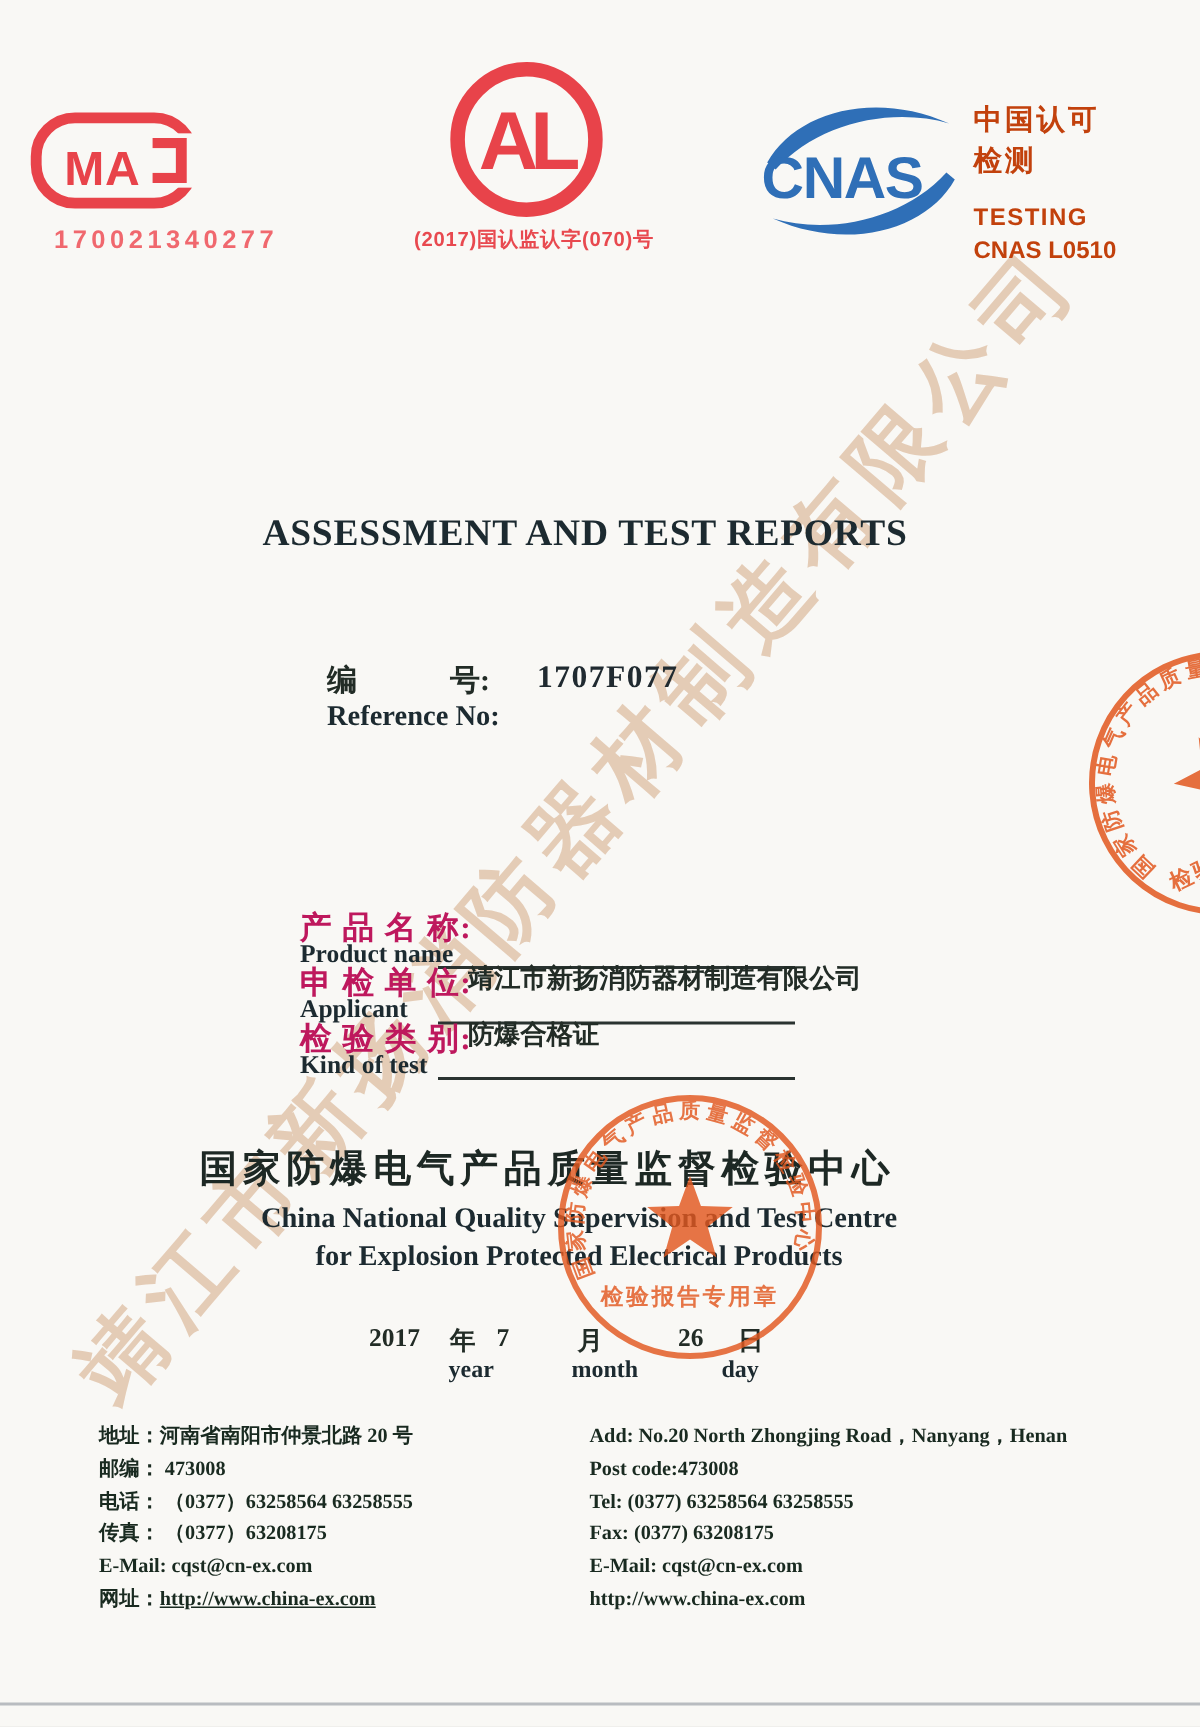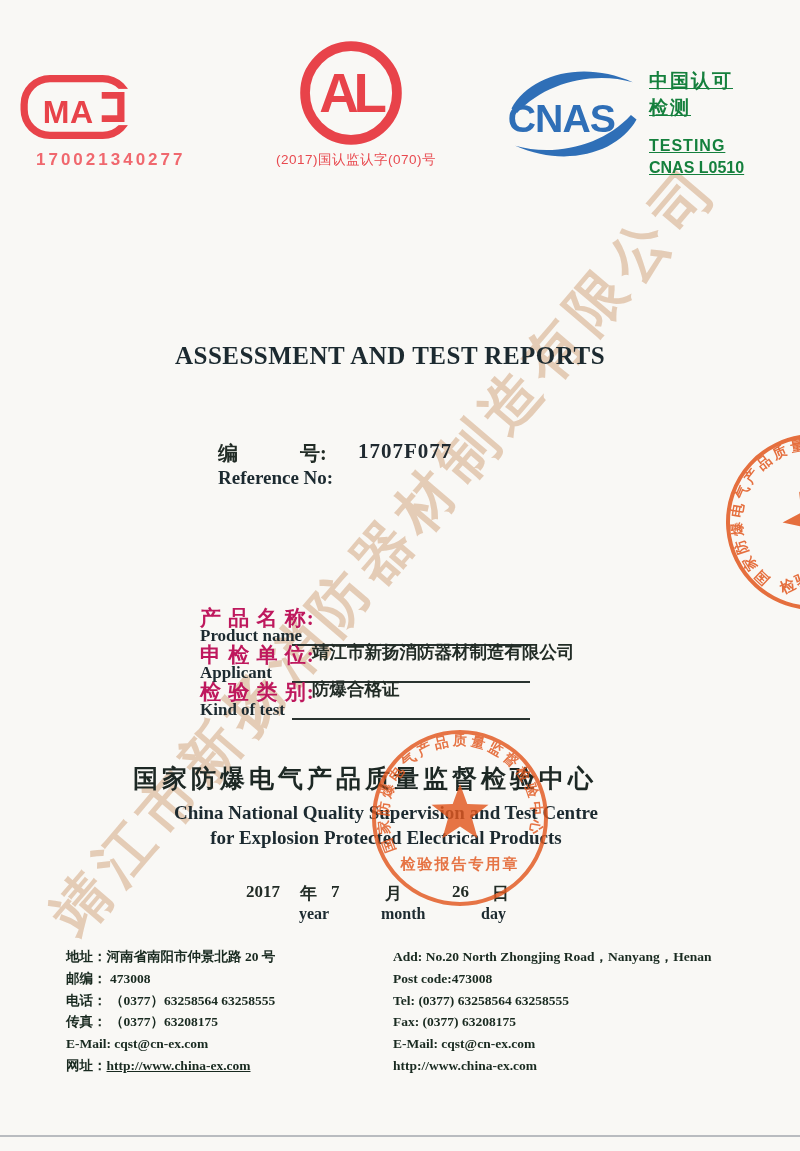--- a/index.html
+++ b/index.html
@@ -18,24 +18,24 @@
     color:rgba(199,144,96,0.42);
     font-family:"Liberation Serif","DejaVu Serif",serif;
     pointer-events:none;
   }
   
   .cma-number{
     left:36px;top:150px;font-family:"Liberation Sans","DejaVu Sans",sans-serif;
     font-size:17px;font-weight:700;letter-spacing:3px;color:#f0686e;
   }
   .cal-caption{
-    left:276px;top:151px;font-size:13.5px;font-weight:400;color:#e8494f;
+    left:276px;top:151px;font-size:13.5px;font-weight:700;color:#e8494f;
     font-family:"Liberation Sans","DejaVu Sans",sans-serif;letter-spacing:0.5px;
   }
-  .cnas-side{left:649px;top:71px;line-height:1;color:#15803d;text-decoration:underline;}
+  .cnas-side{left:649px;top:71px;line-height:1;color:#c2410c;}
   .cnas-zh1{font-size:19px;font-weight:700;letter-spacing:2px;}
   .cnas-zh2{font-size:19px;font-weight:700;margin-top:8px;letter-spacing:2px;}
   .cnas-en1{font-size:16px;font-weight:700;margin-top:21px;letter-spacing:1px;
     font-family:"Liberation Sans","DejaVu Sans",sans-serif;}
   .cnas-en2{font-size:16px;font-weight:700;margin-top:6px;
     font-family:"Liberation Sans","DejaVu Sans",sans-serif;}
   
   .title-zh{
     left:130px;top:272px;font-size:50px;font-weight:700;letter-spacing:92px;
     white-space:nowrap;color:#1d2622;

